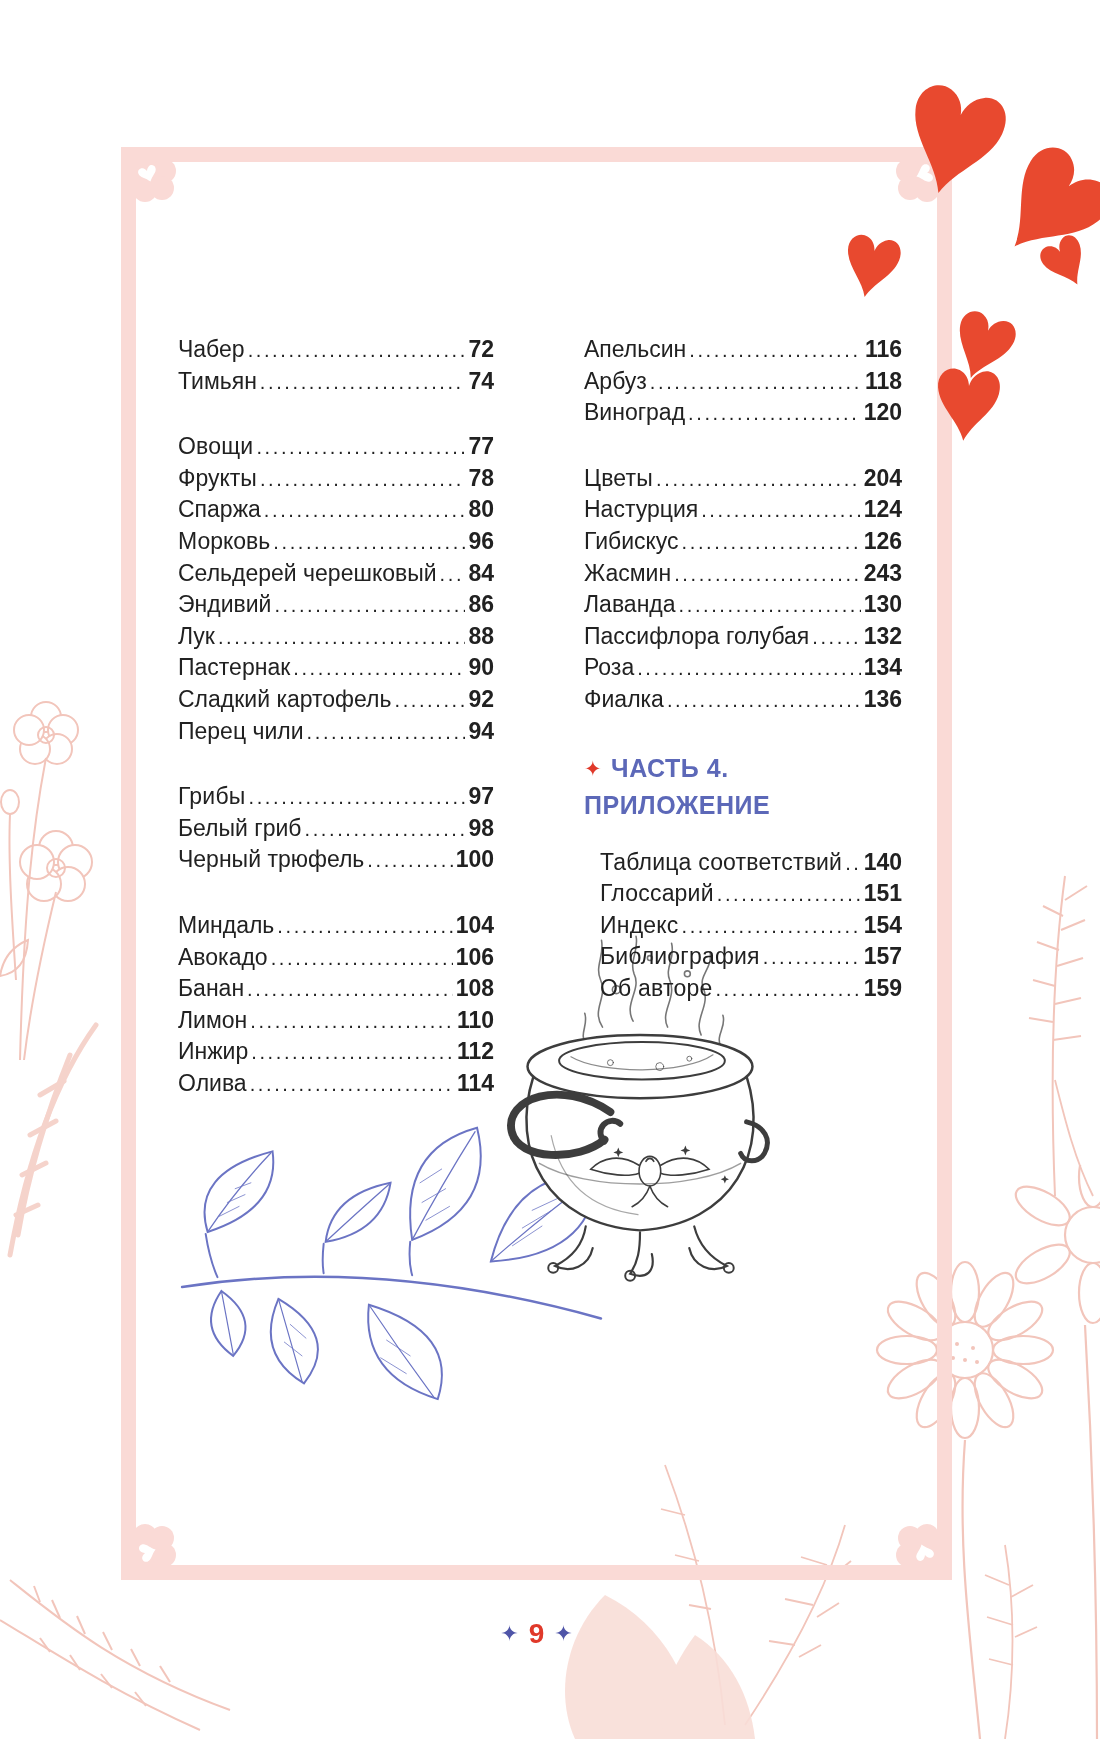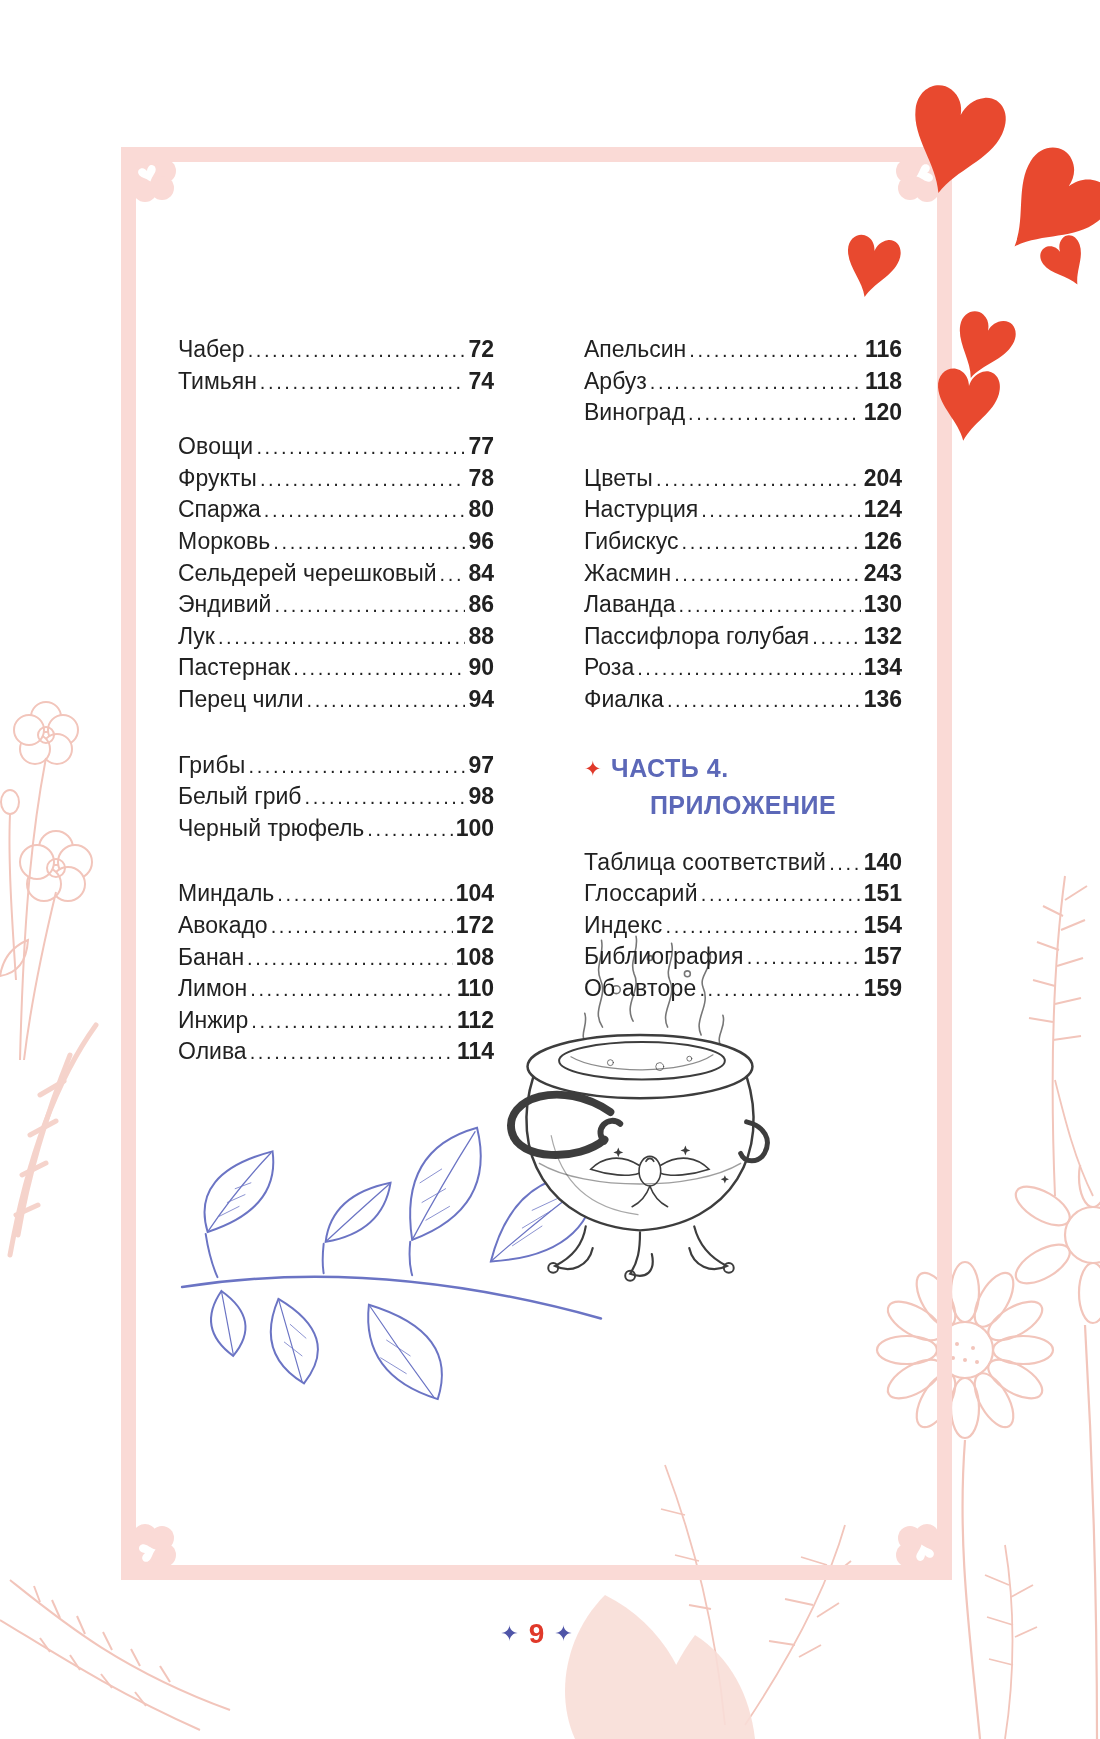--- a/index.html
+++ b/index.html
@@ -23,25 +23,25 @@
   .h1{left:903px;top:66px;width:100px;height:152px;transform:rotate(16deg);}
   .h2{left:998px;top:148px;width:104px;height:118px;transform:rotate(42deg);}
   .h3{left:842px;top:228px;width:58px;height:78px;transform:rotate(12deg);}
   .h4{left:1022px;top:236px;width:88px;height:54px;transform:rotate(-28deg);}
   .h5{left:951px;top:306px;width:62px;height:82px;transform:rotate(20deg);}
   .h6{left:933px;top:360px;width:68px;height:90px;transform:rotate(6deg);}
   
   .floral{position:absolute;z-index:1;}
   
   .toc{position:absolute;top:334px;left:0;width:100%;z-index:4;}
-  .toc-col{position:absolute;top:0;text-align:center;}
+  .toc-col{position:absolute;top:0;}
   .toc-col-left{left:178px;width:316px;}
   .toc-col-right{left:584px;width:318px;}
   .toc-group + .toc-group{margin-top:34px;}
-  .toc-group-heading + .toc-group{margin-top:23px;}
+  .toc-group-heading + .toc-group{margin-top:23px;margin-left:16px;}
   .toc-row{display:flex;align-items:baseline;line-height:30.6px;font-size:23px;}
   .toc-label{white-space:nowrap;}
   .toc-row.bold .toc-label{font-weight:400;letter-spacing:0.2px;}
   .toc-dots{flex:1;overflow:hidden;white-space:nowrap;font-size:20px;letter-spacing:2.6px;margin:0 3px;font-weight:400;color:#212121;}
   .toc-dots::after{content:"....................................................................................";}
   .toc-page{white-space:nowrap;font-weight:700;}
   
   .part-heading{color:#5c68b8;font-weight:700;font-size:25px;line-height:37px;letter-spacing:0.5px;}
   .ph-line1{display:flex;align-items:center;gap:9px;}
   .ph-star{color:#e0392a;font-size:21px;font-weight:400;}
@@ -309,20 +309,25 @@
     <span class="toc-dots"></span>
     <span class="toc-page">88</span>
   </div>
 
   <div class="toc-row">
     <span class="toc-label">Пастернак</span>
     <span class="toc-dots"></span>
     <span class="toc-page">90</span>
   </div>
 
+  <div class="toc-row">
+    <span class="toc-label">Сладкий картофель</span>
+    <span class="toc-dots"></span>
+    <span class="toc-page">92</span>
+  </div>
 
   <div class="toc-row">
     <span class="toc-label">Перец чили</span>
     <span class="toc-dots"></span>
     <span class="toc-page">94</span>
   </div>
 </div>
         <div class="toc-group">
   <div class="toc-row bold">
     <span class="toc-label">Грибы</span>
@@ -346,21 +351,21 @@
 
   <div class="toc-row">
     <span class="toc-label">Миндаль</span>
     <span class="toc-dots"></span>
     <span class="toc-page">104</span>
   </div>
 
   <div class="toc-row">
     <span class="toc-label">Авокадо</span>
     <span class="toc-dots"></span>
-    <span class="toc-page">172</span>
+    <span class="toc-page">106</span>
   </div>
 
   <div class="toc-row">
     <span class="toc-label">Банан</span>
     <span class="toc-dots"></span>
     <span class="toc-page">108</span>
   </div>
 
   <div class="toc-row">
     <span class="toc-label">Лимон</span>

